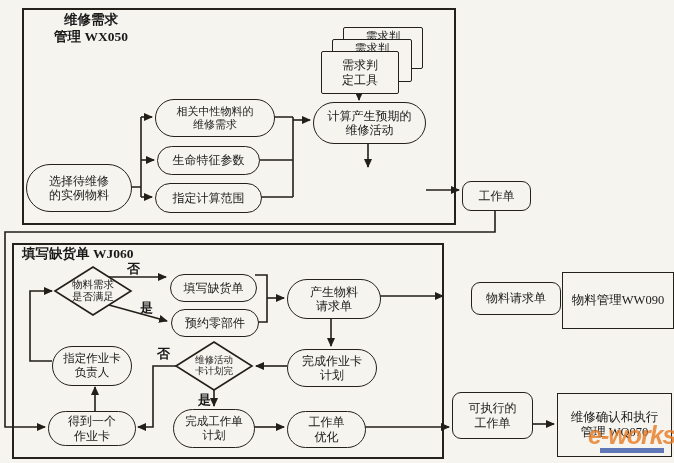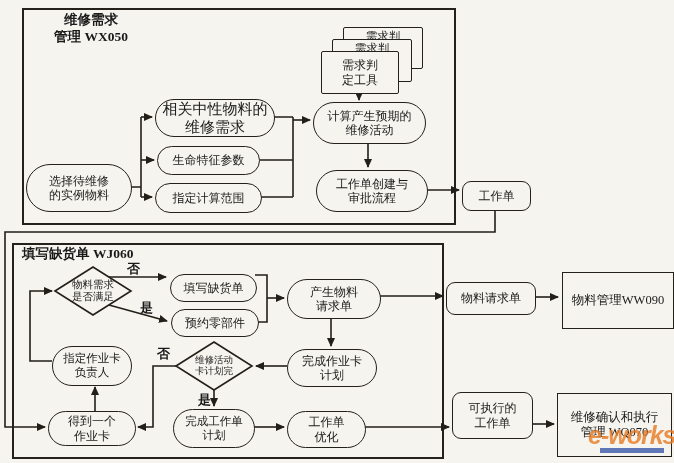--- a/index.html
+++ b/index.html
@@ -75,35 +75,33 @@
     </g>
   </svg>
 
   <div class="node stack" style="left:343px;top:27px;width:78px;height:38px;font-size:11.5px;">需求判</div>
   <div class="node stack" style="left:332px;top:39px;width:78px;height:39px;font-size:11.5px;">需求判</div>
   <div class="node rect" style="left:321px;top:51px;width:76px;height:41px;border-radius:2px;">需求判
 定工具</div>
 
   <div class="node stadium" style="left:26px;top:164px;width:104px;height:46px;">选择待维修
 的实例物料</div>
-  <div class="node stadium" style="left:155px;top:99px;width:118px;height:36px;font-size:15px;">相关中性物料的
+  <div class="node stadium" style="left:155px;top:99px;width:118px;height:36px;font-size:11px;">相关中性物料的
 维修需求</div>
   <div class="node stadium" style="left:157px;top:146px;width:101px;height:27px;">生命特征参数</div>
   <div class="node stadium" style="left:155px;top:183px;width:105px;height:28px;">指定计算范围</div>
   <div class="node stadium" style="left:313px;top:102px;width:111px;height:40px;">计算产生预期的
 维修活动</div>
-  <div class="node stadium" style="left:316px;top:170px;width:110px;height:40px;">工作单创建与
-审批流程</div>
   <div class="node roundrect" style="left:462px;top:181px;width:67px;height:28px;">工作单</div>
 
   <div class="node stadium" style="left:170px;top:274px;width:85px;height:26px;">填写缺货单</div>
   <div class="node stadium" style="left:171px;top:309px;width:86px;height:26px;">预约零部件</div>
   <div class="node stadium" style="left:287px;top:279px;width:92px;height:38px;">产生物料
 请求单</div>
-  <div class="node roundrect" style="left:446px;top:282px;width:88px;height:31px;">物料请求单</div>
+  <div class="node roundrect" style="left:471px;top:282px;width:88px;height:31px;">物料请求单</div>
   <div class="node rect" style="left:562px;top:272px;width:110px;height:55px;font-size:12.5px;">物料管理WW090</div>
   <div class="node stadium" style="left:287px;top:349px;width:88px;height:36px;">完成作业卡
 计划</div>
   <div class="node stadium" style="left:52px;top:346px;width:78px;height:38px;font-size:11.5px;">指定作业卡
 负责人</div>
   <div class="node stadium" style="left:48px;top:411px;width:86px;height:33px;">得到一个
 作业卡</div>
   <div class="node stadium" style="left:173px;top:409px;width:80px;height:37px;font-size:11.5px;">完成工作单
 计划</div>
   <div class="node stadium" style="left:287px;top:411px;width:77px;height:35px;">工作单

